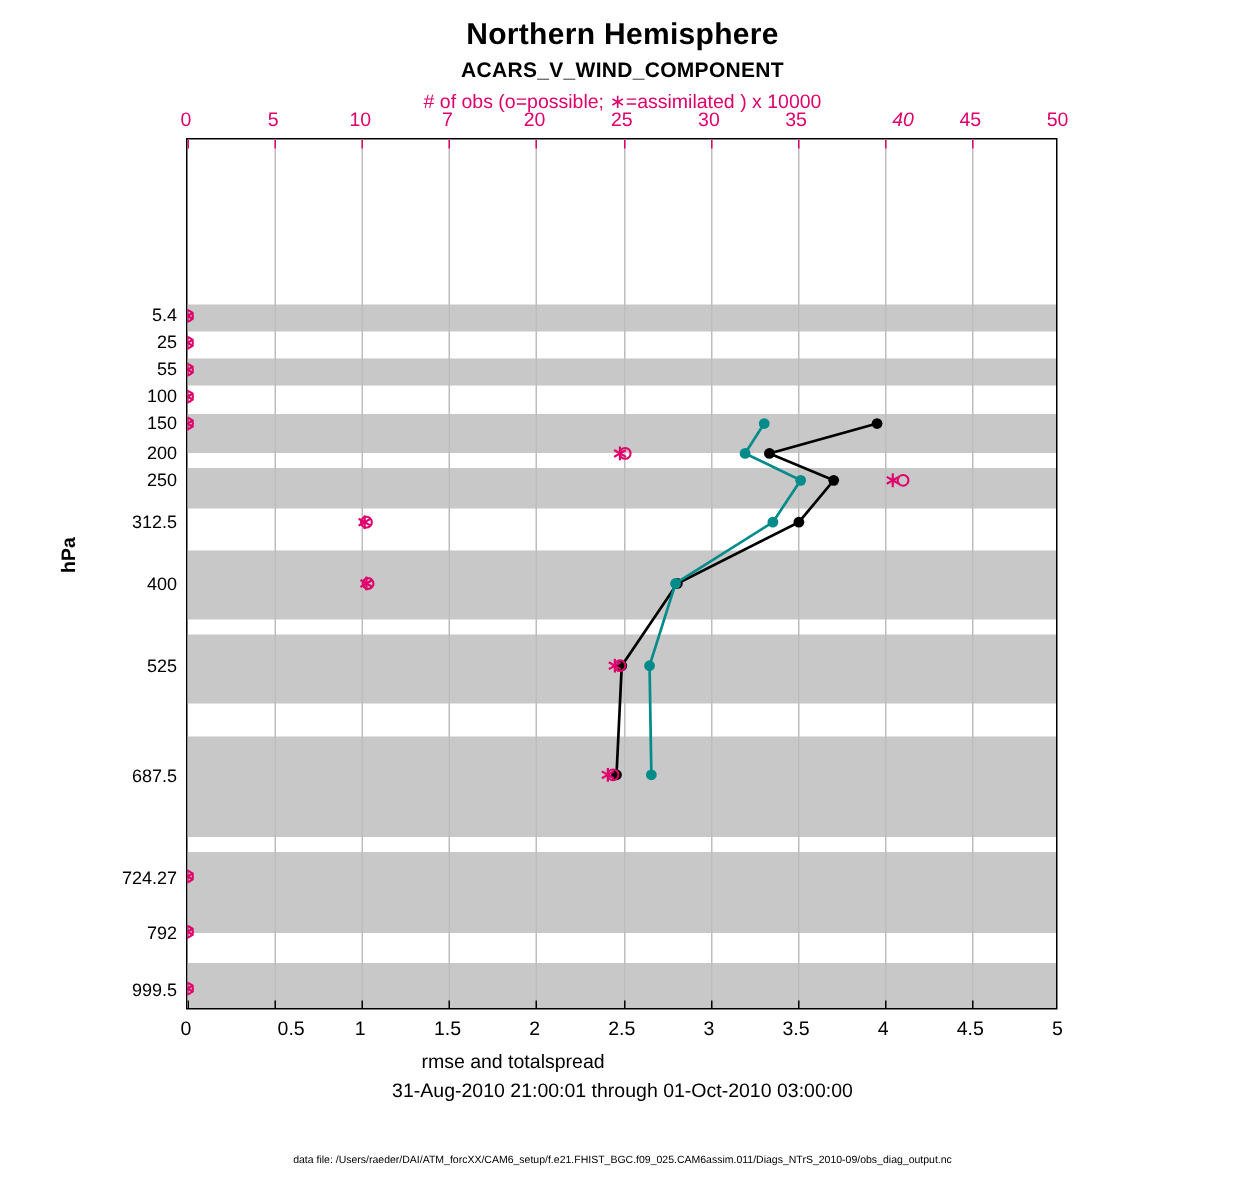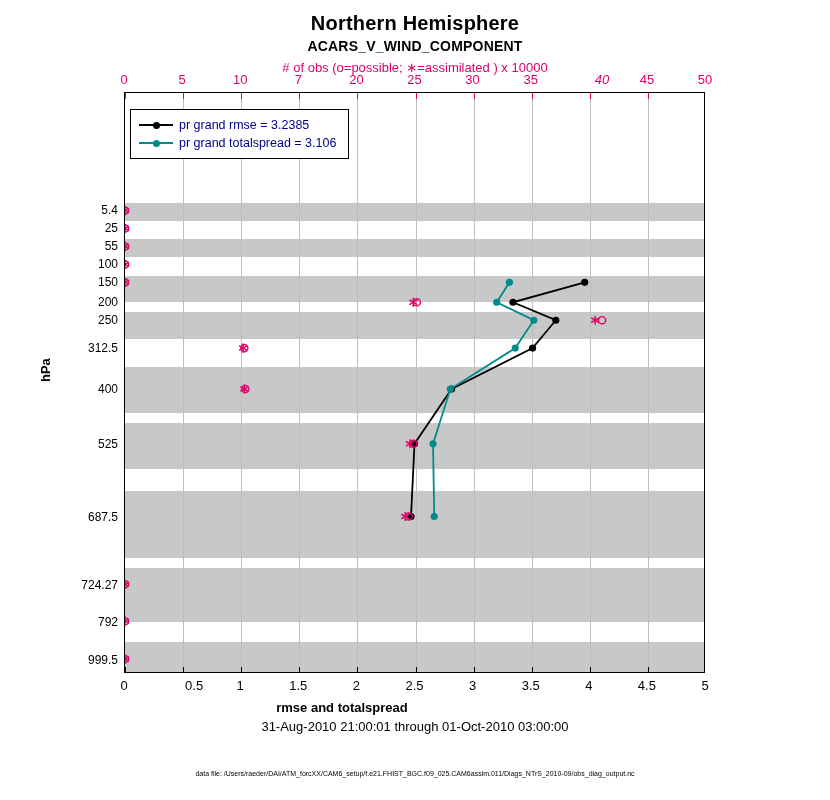--- a/index.html
+++ b/index.html
@@ -127,21 +127,21 @@
     transform-origin: left top;
     white-space: nowrap;
   }
   .xlabel {
     position: absolute;
     top: 700px;
     left: 0;
     width: 684px;
     text-align: center;
     font-size: 13px;
-    font-weight: bold;
+    font-weight: normal;
   }
   .daterange {
     position: absolute;
     top: 719px;
     left: 0;
     width: 830px;
     text-align: center;
     font-size: 13px;
   }
   .datafile {
@@ -371,36 +371,20 @@
       <div class="tick-left" style="top: 493px;"></div>
       <div class="tick-left" style="top: 530px;"></div>
       <div class="tick-left" style="top: 568px;"></div>
     </div>
 
   <div class="ylabel">hPa</div>
   <div class="xlabel">rmse and totalspread</div>
   <div class="daterange">31-Aug-2010 21:00:01 through 01-Oct-2010 03:00:00</div>
   <div class="datafile">data file: /Users/raeder/DAI/ATM_forcXX/CAM6_setup/f.e21.FHIST_BGC.f09_025.CAM6assim.011/Diags_NTrS_2010-09/obs_diag_output.nc</div>
 
-  <div class="legend">
-    <div class="legend-row">
-      <span class="legend-swatch">
-        <span class="ln" style="background:#000000"></span>
-        <span class="dot" style="background:#000000"></span>
-      </span>
-      <span class="legend-text">pr grand rmse = 3.2385</span>
-    </div>
-    <div class="legend-row">
-      <span class="legend-swatch">
-        <span class="ln" style="background:#008b8b"></span>
-        <span class="dot" style="background:#008b8b"></span>
-      </span>
-      <span class="legend-text">pr grand totalspread = 3.106</span>
-    </div>
-  </div>
 
 <div class="ticklabel-bottom" style="left: 124px;">0</div>
     <div class="ticklabel-bottom" style="left: 182.1px; margin-left: 12px;">0.5</div>
     <div class="ticklabel-bottom" style="left: 240.2px;">1</div>
     <div class="ticklabel-bottom" style="left: 298.3px; text-align: right;">1.5</div>
     <div class="ticklabel-bottom" style="left: 356.4px;">2</div>
     <div class="ticklabel-bottom" style="left: 414.5px;">2.5</div>
     <div class="ticklabel-bottom" style="left: 472.6px;">3</div>
     <div class="ticklabel-bottom" style="left: 530.7px;">3.5</div>
     <div class="ticklabel-bottom" style="left: 588.8px;">4</div>

